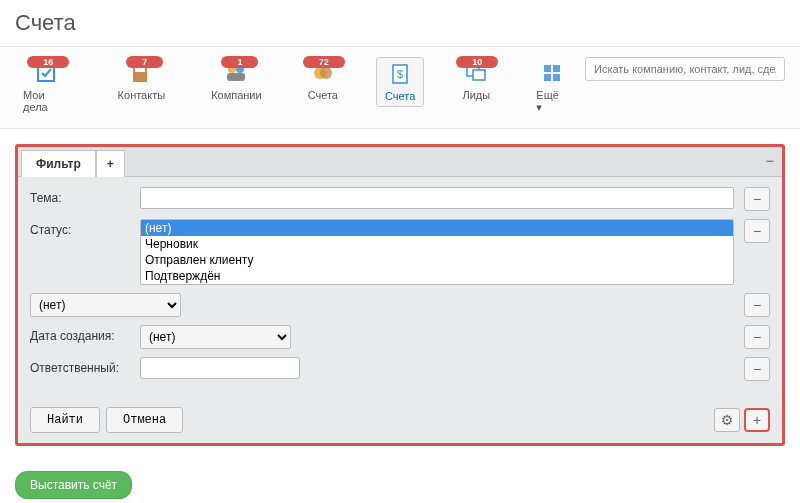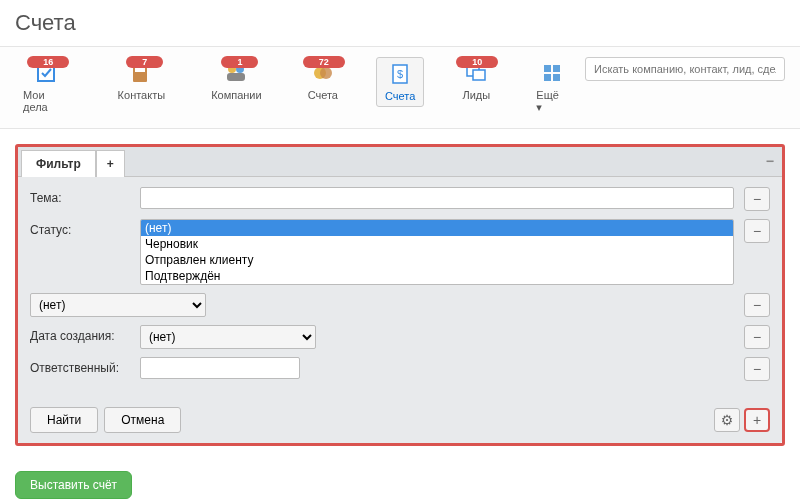--- a/index.html
+++ b/index.html
@@ -18,30 +18,30 @@
 .filter-inner { background: #e8eaec; border-radius: 2px; }
 .filter-tabs { display: flex; background: #dfe2e5; border-bottom: 1px solid #c5c5c5; position: relative; }
 .filter-tab { background: #fff; padding: 6px 14px; font-size: 12px; font-weight: bold; border: 1px solid #c5c5c5; border-bottom: none; margin: 3px 0 -1px 3px; }
 .filter-add-tab { background: #fff; padding: 6px 10px; border: 1px solid #c5c5c5; border-bottom: none; margin: 3px 0 -1px 0; font-weight: bold; cursor: pointer; }
 .filter-collapse { position: absolute; right: 8px; top: 6px; color: #888; cursor: pointer; font-size: 14px; font-weight: bold; }
 .filter-body { padding: 10px 12px; }
 .filter-row { display: flex; align-items: flex-start; margin-bottom: 8px; }
 .filter-row label { width: 110px; padding-top: 4px; font-size: 12px; color: #333; }
 .filter-row .control { flex: 1; margin-right: 6px; }
 .filter-row input[type=text], .filter-row select.single { width: 100%; padding: 3px 4px; border: 1px solid #bbb; border-radius: 2px; font-size: 12px; }
-.filter-row select.single { width: 176px; background: #f5f5f5; }
+.filter-row select.single { width: 151px; background: #f5f5f5; }
 .status-list { width: 100%; border: 1px solid #bbb; background: #fff; font-size: 12px; }
 .status-list option { padding: 1px 4px; }
 .status-list option.selected { background: #3b8de3; color: #fff; }
 .btn-square { width: 26px; height: 24px; border: 1px solid #bbb; background: #f5f5f5; border-radius: 3px; margin-left: 4px; cursor: pointer; font-size: 14px; color: #666; line-height: 1; }
 .filter-actions { display: flex; align-items: center; padding: 8px 12px 10px; }
-.btn { padding: 5px 16px; border: 1px solid #bbb; background: #f5f5f5; border-radius: 3px; font-size: 12px; cursor: pointer; margin-right: 6px; }
+.btn { padding: 5px 16px; border: 1px solid #bbb; background: #f5f5f5; border-radius: 3px; font-size: 12px; cursor: pointer; margin-right: 6px; font-family: Liberation Mono, monospace; }
 .action-right { margin-left: auto; display: flex; }
 .plus-highlight { border: 2px solid #d9534f; border-radius: 4px; }
-.create-btn { margin: 10px 15px; background: #5cb85c; color: #fff; border: 1px solid #4cae4c; padding: 6px 14px; border-radius: 6px; font-size: 12px; cursor: pointer; }
+.create-btn { margin: 10px 15px; background: #5cb85c; color: #fff; border: 1px solid #4cae4c; padding: 6px 14px; border-radius: 12px; font-size: 12px; cursor: pointer; }
 </style>
 </head>
 <body>
 
 
 
 <div class="page-title">Счета</div>
 
 <div class="navbar">
   <div class="nav-item">

